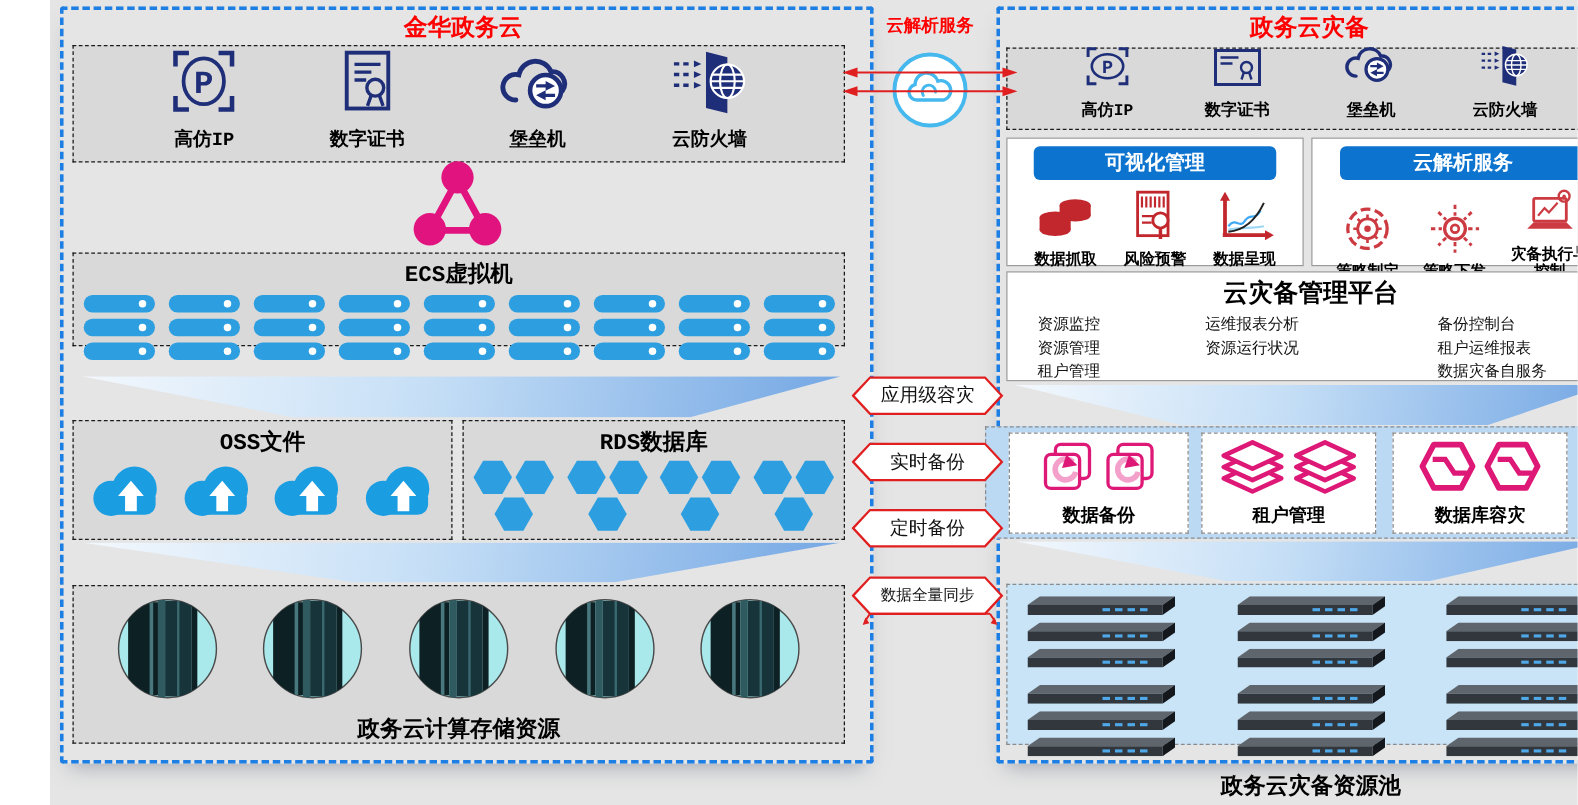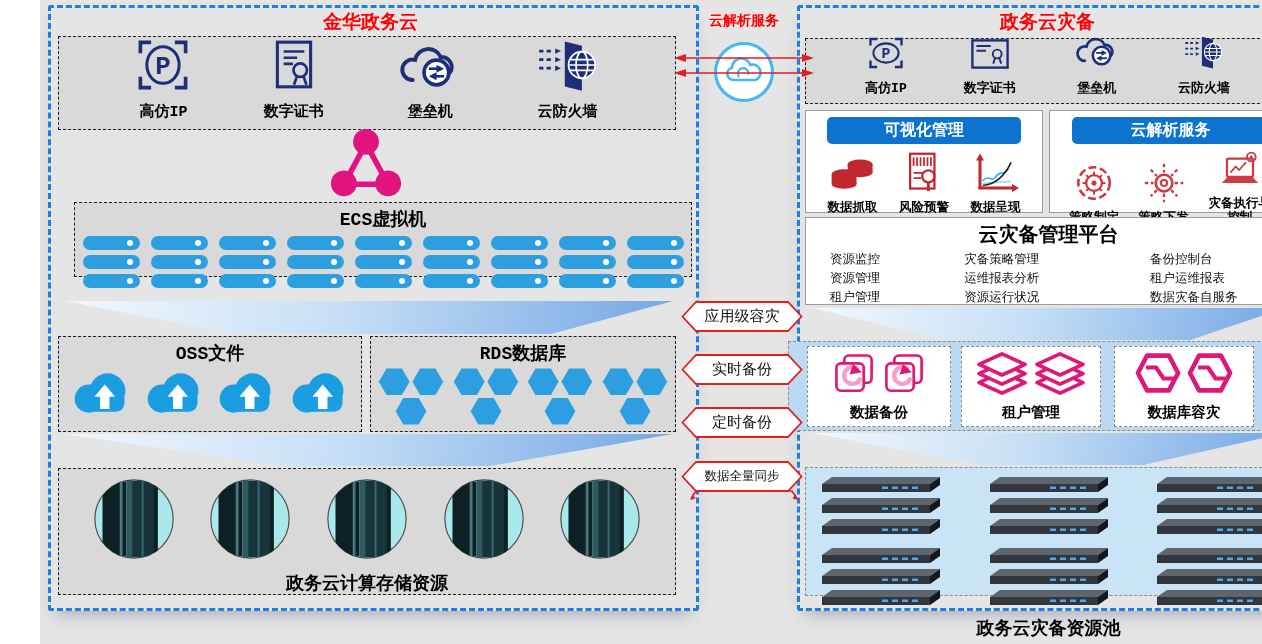--- a/index.html
+++ b/index.html
@@ -117,21 +117,21 @@
           <path d="M39 18 15 62M39 18 63 62M15 62h48" fill="none"></path>
         </g>
         <g fill="#E1147F">
           <circle cx="39" cy="16" r="14"></circle>
           <circle cx="15" cy="61" r="14"></circle>
           <circle cx="63" cy="61" r="14"></circle>
         </g>
       </svg>
   </div>
 
-  <div class="abs gbox" style="left:34px;top:202px;width:618px;height:75px;">
+  <div class="abs gbox" style="left:18px;top:202px;width:618px;height:75px;">
     <div class="box-title" style="margin-top:4px;">ECS虚拟机</div>
     <div style="margin-top:2px;">
         <div class="ecs-row">
           <div class="ecs-bar"></div>
           <div class="ecs-bar"></div>
           <div class="ecs-bar"></div>
           <div class="ecs-bar"></div>
           <div class="ecs-bar"></div>
           <div class="ecs-bar"></div>
           <div class="ecs-bar"></div>
@@ -432,21 +432,20 @@
 
   <div class="abs wbox" style="left:765px;top:217px;width:487px;height:88px;">
     <div class="box-title" style="font-size:20px;margin-top:3px;">云灾备管理平台</div>
     <div class="plat-cols">
       <div class="plat-col" style="width:27%;">
         <span class="plat-item">资源监控</span>
         <span class="plat-item">资源管理</span>
         <span class="plat-item">租户管理</span>
       </div>
       <div class="plat-col" style="width:40%;">
-        <span class="plat-item">灾备策略管理</span>
         <span class="plat-item">运维报表分析</span>
         <span class="plat-item">资源运行状况</span>
       </div>
       <div class="plat-col" style="width:33%;">
         <span class="plat-item">备份控制台</span>
         <span class="plat-item">租户运维报表</span>
         <span class="plat-item">数据灾备自服务</span>
       </div>
     </div>
   </div>

